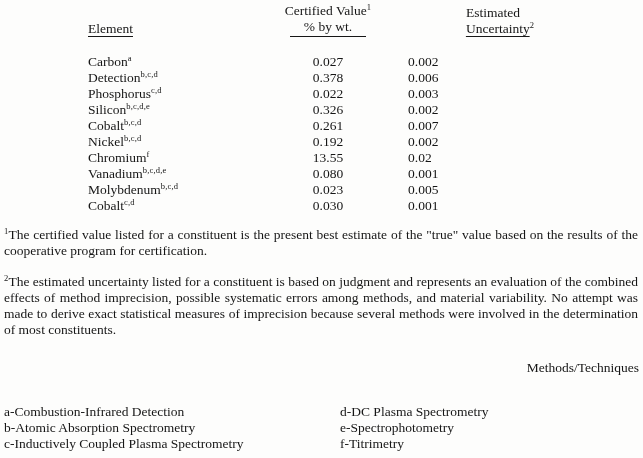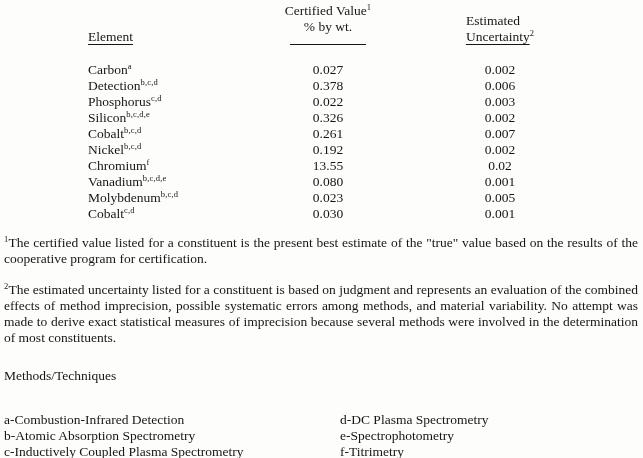--- a/index.html
+++ b/index.html
@@ -37,50 +37,51 @@
   }
   .th-el { text-align: left; }
   .th-cert, .th-unc { text-align: center; }
   .underline {
     text-decoration: underline;
     text-underline-offset: 3px;
   }
   .wide-underline {
     display: inline-block;
     border-bottom: 1.3px solid #161616;
-    padding: 0 14px 9px 14px;
+    padding: 0 14px 1px 14px;
   }
   .th-line { line-height: 16px; }
   .unc-head-block {
     display: inline-block;
     text-align: left;
   }
   .tbody { margin-top: 17px; }
   .trow {
     display: grid;
     grid-template-columns: 160px 160px 184px;
     line-height: 16px;
     height: 16px;
   }
   .c-el  { text-align: left;  white-space: nowrap; }
   .c-val { text-align: center; }
-  .c-unc { text-align: center; }
+  .c-unc { }
   
   .footnote {
     margin: 0;
     width: 634px;
     text-align: justify;
     line-height: 16px;
   }
   .footnote-1 { margin-top: 13px; }
   .footnote-2 { margin-top: 15px; }
   
   .methods-heading {
     margin-top: 22px;
     line-height: 16px;
+    text-align: right;
   }
   .methods-cols {
     margin-top: 28px;
     display: grid;
     grid-template-columns: 336px 300px;
   }
   .methods-col div { line-height: 16px; white-space: nowrap; }
 </style>
 </head>
 <body>

